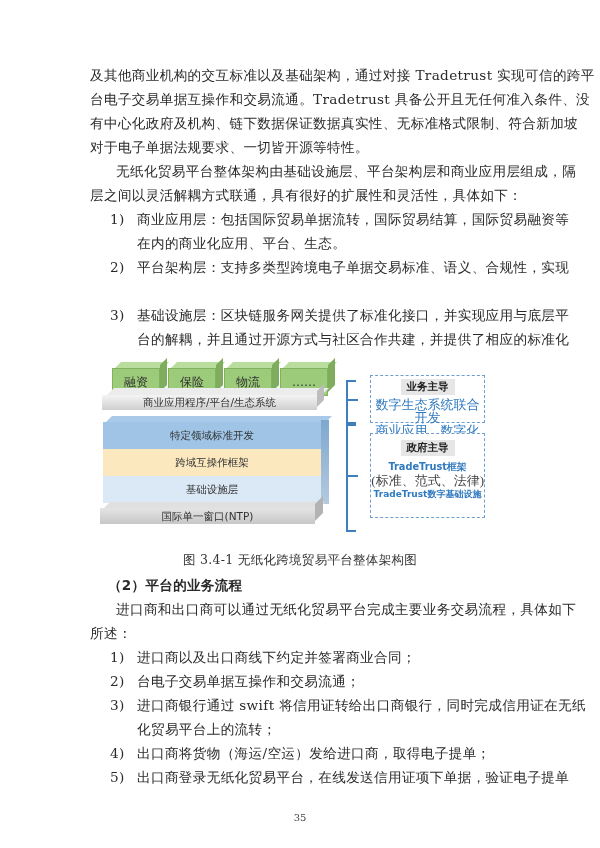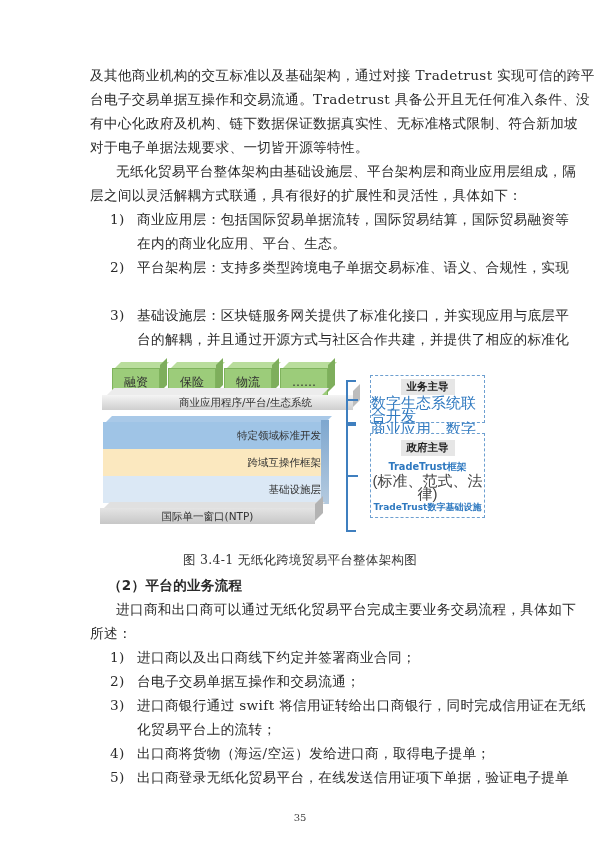--- a/index.html
+++ b/index.html
@@ -18,47 +18,47 @@
   .diagram { position: absolute; left: 100px; top: 360px; width: 400px; height: 175px; }
   .cube { position: absolute; top: 8px; width: 46px; height: 26px; background: #9ccc7a;
           border: 1px solid #7fb35d; font-size: 12px; text-align: center; line-height: 26px; color: #333;
           font-family: "DejaVu Sans", sans-serif; }
   .cube::before { content: ""; position: absolute; left: 2px; top: -7px; width: 48px; height: 6px;
           background: #b9dd9c; transform: skewX(-45deg); transform-origin: bottom left; }
   .cube::after { content: ""; position: absolute; right: -8px; top: -4px; width: 7px; height: 27px;
           background: #7eae5c; transform: skewY(-45deg); transform-origin: top left; }
   .platform { position: absolute; left: 2px; top: 35px; width: 215px; height: 15px;
           background: linear-gradient(#f4f4f4, #cfcfcf); font-size: 10.5px; text-align: center; line-height: 15px;
-          color: #333; font-family: "DejaVu Sans", sans-serif; padding-left: 36px; }
+          color: #333; font-family: "DejaVu Sans", sans-serif; }
   .platform::before { content: ""; position: absolute; left: 5px; top: -7px; width: 215px; height: 7px;
           background: #ececec; transform: skewX(-45deg); transform-origin: bottom left; }
   .platform::after { content:""; position:absolute; right:-7px; top:-4px; width:7px; height:16px;
           background:#bdbdbd; transform: skewY(-45deg); transform-origin: top left; }
   .stack { position: absolute; left: 3px; top: 62px; width: 218px; }
-  .layer { height: 27px; font-size: 10.5px; text-align: right; line-height: 27px; color: #333;
+  .layer { height: 27px; font-size: 10.5px; text-align: center; line-height: 27px; color: #333;
            font-family: "DejaVu Sans", sans-serif; }
   .stack-side { position: absolute; left: 221px; top: 60px; width: 8px; height: 84px;
            background: linear-gradient(#7ea7cf, #b4cadf); }
   .stack-top { position: absolute; left: 6px; top: 56px; width: 220px; height: 6px; background: #a9c9e8;
            transform: skewX(-45deg); transform-origin: bottom left; }
   .base { position: absolute; left: 0; top: 148px; width: 215px; height: 16px;
           background: linear-gradient(#e4e4e4, #c7c7c7); font-size: 10.5px; text-align: center; line-height: 16px;
           color: #333; font-family: "DejaVu Sans", sans-serif; }
   .base::before { content: ""; position: absolute; left: 4px; top: -6px; width: 215px; height: 6px;
           background: #e0e0e0; transform: skewX(-45deg); transform-origin: bottom left; }
   .base::after { content:""; position:absolute; right:-8px; top:-4px; width:8px; height:17px;
           background:#b3b3b3; transform: skewY(-45deg); transform-origin: top left; }
 
   .bracket { position: absolute; border: 2px solid #3f7fbf; border-right: none; width: 8px; }
   .bracket-tick { position: absolute; height: 2px; background: #3f7fbf; width: 10px; }
   .dbox { position: absolute; border: 1.5px dashed #6d9fd0; background: #fff; }
   .dbox .label { display: block; margin: 6px auto 3px auto; width: fit-content; padding: 1px 6px;
           background: #e6e6e6; font-weight: bold; font-size: 10.5px; color: #222; font-family: "DejaVu Sans", sans-serif; }
-  .dbox .blue { color: #2f79c0; font-size: 15px; text-align: left; line-height: 13px; font-family: Liberation Mono, monospace; }
-  .dbox .grey { color: #444; font-size: 15px; text-align: center; line-height: 13px; font-family: Liberation Sans, sans-serif; }
+  .dbox .blue { color: #2f79c0; font-size: 13px; text-align: center; line-height: 13px; font-family: Liberation Serif, serif; }
+  .dbox .grey { color: #444; font-size: 13px; text-align: right; line-height: 13px; font-family: Liberation Serif, serif; }
   .dbox .bold-blue { color: #2f79c0; font-weight: bold; font-size: 9.8px; text-align: center; line-height: 14px; font-family: "DejaVu Sans", sans-serif; }
 
   .caption { position: absolute; left: 0; width: 600px; top: 552px; text-align: center; font-size: 12.5px; color: #333; letter-spacing: 0.3px; }
   .page-num { position: absolute; left: 0; width: 600px; top: 783px; text-align: center; font-size: 10px; color: #444; }
 </style>
 </head>
 <body>
 
 <div class="page">
 

